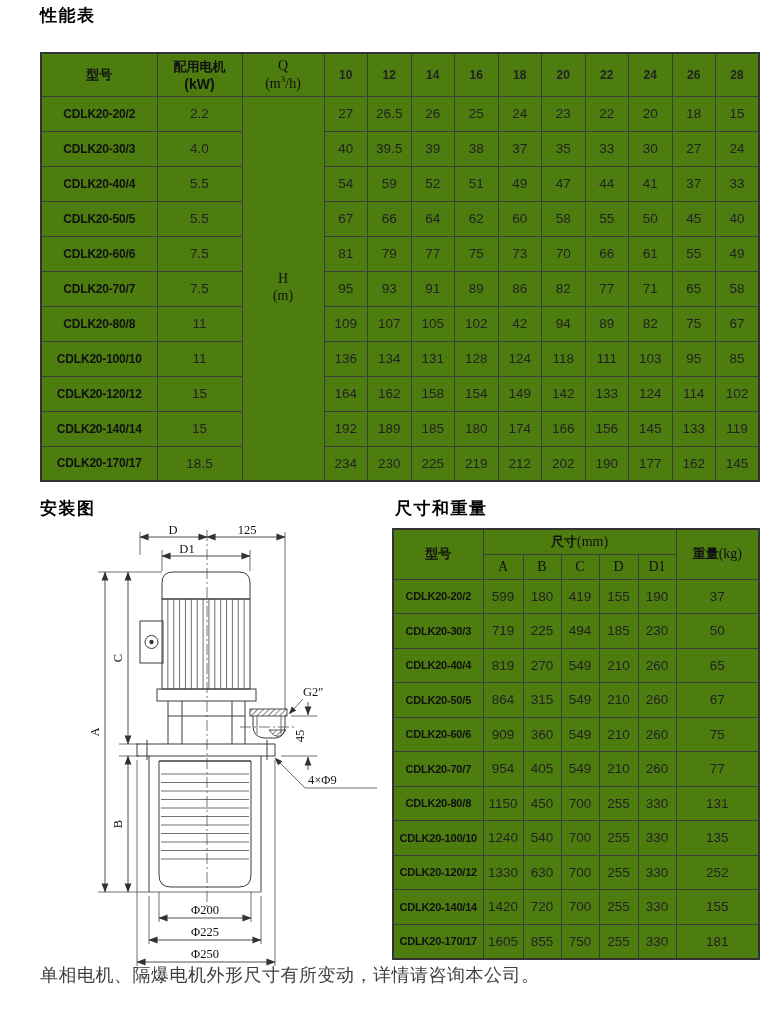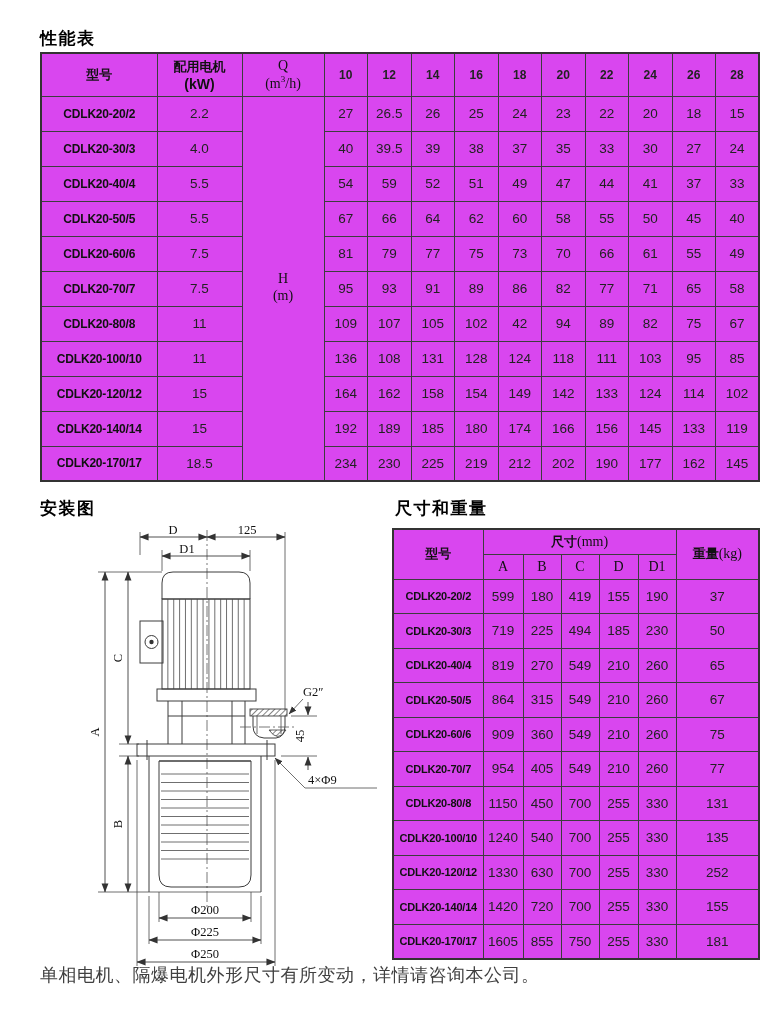--- a/index.html
+++ b/index.html
@@ -6,21 +6,21 @@
   body{
     width:780px;height:1014px;position:relative;background:#fff;
     font-family:"Liberation Sans","DejaVu Sans",sans-serif;color:#222;
     overflow:hidden;
   }
   .title{
     position:absolute;font-size:17px;font-weight:700;color:#000;
     letter-spacing:1.5px;
   }
   table{
-    border-collapse:collapse;table-layout:fixed;position:absolute;background:#d946ef;
+    border-collapse:collapse;table-layout:fixed;position:absolute;background:#4d7c0f;
   }
   td,th{
     border:1px solid #3d3d3d;text-align:center;vertical-align:middle;
     padding:0;overflow:hidden;font-weight:400;
   }
   #perf-table{left:40px;top:52px;width:718px;border:2px solid #333}
   #dims-table{left:392px;top:528px;width:366px;border:2px solid #333}
   #perf-table thead tr{height:43px}
   #perf-table tbody tr{height:35px}
   #dims-table thead tr{height:25px}
@@ -40,21 +40,21 @@
   #footer-note{position:absolute;left:40px;top:963px;font-size:18px;color:#404040;letter-spacing:0.5px}
   svg .ln{stroke:#3c3c3c;stroke-width:1;fill:none}
   svg .thin{stroke:#4a4a4a;stroke-width:0.8;fill:none}
   svg .dim{stroke:#3c3c3c;stroke-width:0.9;fill:none}
   svg .cl{stroke:#555;stroke-width:0.8;fill:none;stroke-dasharray:11 3 2 3}
   svg text{font-family:"Liberation Serif","DejaVu Serif",serif;font-size:12.5px;fill:#111}
 </style>
 </head>
 <body>
 
-<div class="title" style="left:40px;top:27px">性能表</div>
+<div class="title" style="left:40px;top:4px">性能表</div>
 
 <table id="perf-table">
   <colgroup>
     <col style="width:116px">
       <col style="width:85px">
       <col style="width:82px">
     <col style="width:43.5px">
       <col style="width:43.5px">
       <col style="width:43.5px">
       <col style="width:43.5px">
@@ -186,21 +186,21 @@
         <td class="num">94</td>
         <td class="num">89</td>
         <td class="num">82</td>
         <td class="num">75</td>
         <td class="num">67</td>
       </tr>
       <tr>
         <td class="model">CDLK20-100/10</td>
         <td class="num">11</td>
         <td class="num">136</td>
-        <td class="num">108</td>
+        <td class="num">134</td>
         <td class="num">131</td>
         <td class="num">128</td>
         <td class="num">124</td>
         <td class="num">118</td>
         <td class="num">111</td>
         <td class="num">103</td>
         <td class="num">95</td>
         <td class="num">85</td>
       </tr>
       <tr>

